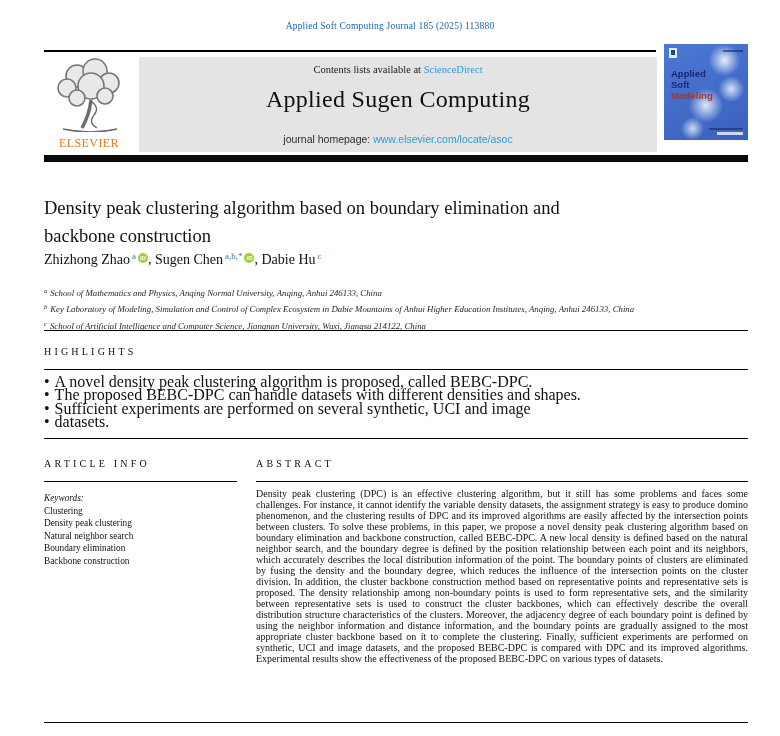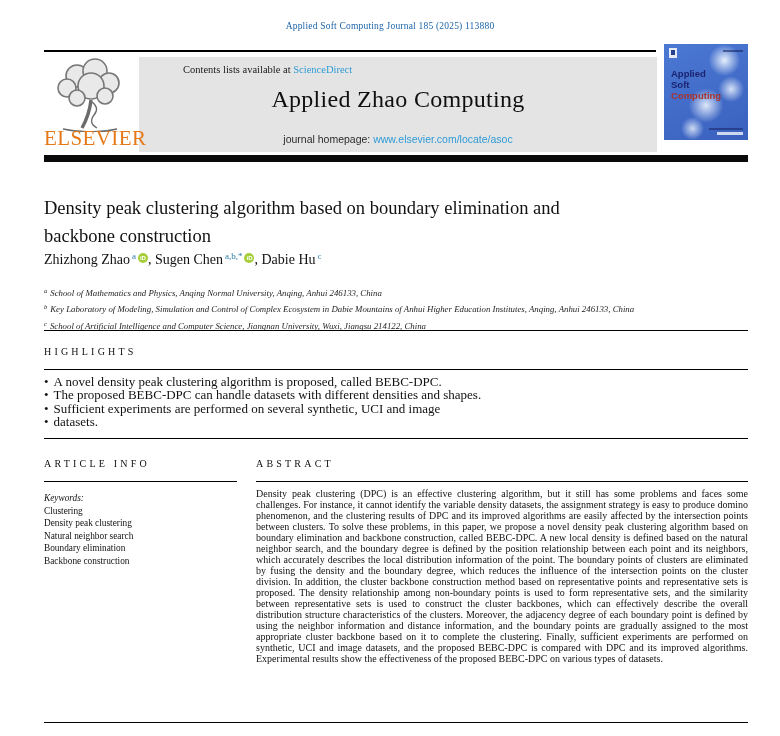--- a/index.html
+++ b/index.html
@@ -7,34 +7,34 @@
         font-family:"Liberation Serif",serif;color:#1a1a1a;overflow:hidden;}
 
   
   .citation{position:absolute;top:21px;left:0;width:780px;text-align:center;
             font-size:9.5px;color:#1c63a8;letter-spacing:.2px;}
 
   .top-rule{position:absolute;left:44px;top:50px;width:612px;height:2px;background:#000;}
 
   
   .gray-box{position:absolute;left:139px;top:57px;width:518px;height:95px;background:#e4e4e4;}
-  .contents-line{position:absolute;top:7px;left:0;width:100%;text-align:left;
-                 font-size:10.5px;color:#1a1a1a;padding-left:44px;}
+  .contents-line{position:absolute;top:7px;left:0;width:100%;text-align:center;
+                 font-size:10.5px;color:#1a1a1a;}
   .sd-link{color:#2e9bd6;cursor:pointer;}
   .journal-title{position:absolute;top:29px;left:0;width:100%;text-align:center;
                  font-size:24px;color:#0f0f0f;letter-spacing:.3px;}
   .homepage-line{position:absolute;bottom:7px;left:0;width:100%;text-align:center;
                  font-family:"Liberation Sans",sans-serif;font-size:10.5px;color:#2b2b2b;}
   .hp-link{color:#2e9bd6;cursor:pointer;}
 
   
   .logo-box{position:absolute;left:44px;top:57px;width:90px;height:95px;background:#fff;}
   .logo-tree{position:absolute;left:3px;top:1px;}
   .elsevier-word{position:absolute;bottom:1px;left:0;width:100%;text-align:center;
-                 font-size:21px;color:#e67817;letter-spacing:.4px;}
+                 font-size:12px;color:#e67817;letter-spacing:.4px;}
 
   
   .cover{position:absolute;left:664px;top:44px;width:84px;height:96px;overflow:hidden;
          background:
            radial-gradient(22px 22px at 72% 17%, rgba(238,245,255,.95), rgba(238,245,255,0) 72%),
            radial-gradient(18px 18px at 80% 47%, rgba(238,245,255,.85), rgba(238,245,255,0) 72%),
            radial-gradient(24px 24px at 50% 64%, rgba(238,245,255,.9), rgba(238,245,255,0) 72%),
            radial-gradient(16px 16px at 34% 88%, rgba(238,245,255,.8), rgba(238,245,255,0) 72%),
            linear-gradient(155deg,#4b79d4 0%,#3a60be 100%);}
   .cover-titles{position:absolute;left:7px;top:24px;font-family:"Liberation Sans",sans-serif;
@@ -61,21 +61,21 @@
   .affiliations{position:absolute;left:44px;top:284px;font-size:8.8px;font-style:italic;
                 line-height:13.4px;color:#1e1e1e;}
   .aff-sup{font-size:6.5px;vertical-align:3px;margin-right:3px;}
 
   
   .rule{position:absolute;left:44px;width:704px;height:1.4px;background:#000;}
 
   
   .hl-heading{position:absolute;left:44px;top:346px;font-size:10px;letter-spacing:3.2px;color:#111;}
   .hl-list{position:absolute;left:44px;top:375px;margin:0;padding:0;list-style:none;
-           font-size:13px;line-height:13.4px;color:#111;}
+           font-size:16px;line-height:13.4px;color:#111;}
   .hl-list li:before{content:"\2022";margin-right:5px;}
 
   
   .ai-heading{position:absolute;left:44px;top:458px;font-size:10px;letter-spacing:3.2px;color:#111;}
   .ab-heading{position:absolute;left:256px;top:458px;font-size:10px;letter-spacing:3.2px;color:#111;}
   .rule-ai{position:absolute;left:44px;top:481px;width:193px;height:1.4px;background:#000;}
   .rule-ab{position:absolute;left:256px;top:481px;width:492px;height:1.4px;background:#000;}
 
   .keywords{position:absolute;left:44px;top:492px;font-size:9.3px;line-height:12.5px;color:#111;}
   .kw-label{font-style:italic;}
@@ -89,21 +89,21 @@
 <div class="page">
 
   <div class="citation">Applied Soft Computing Journal 185 (2025) 113880</div>
 
   <div class="top-rule"></div>
 
   <div class="gray-box">
     <div class="contents-line">
       <span>Contents lists available at </span><span class="sd-link">ScienceDirect</span>
     </div>
-    <div class="journal-title">Applied Zhao Computing</div>
+    <div class="journal-title">Applied Sugen Computing</div>
     <div class="homepage-line">
       <span>journal homepage: </span><span class="hp-link">www.elsevier.com/locate/asoc</span>
     </div>
   </div>
 
   <div class="logo-box">
     <svg class="logo-tree" width="84" height="74" viewBox="0 0 84 74" fill="none">
       <g stroke="#777777" stroke-width="1.6" fill="#e9e9e9">
         <circle cx="30" cy="18" r="11"></circle>
         <circle cx="48" cy="13" r="12"></circle>
@@ -119,21 +119,21 @@
     </svg>
     <div class="elsevier-word">ELSEVIER</div>
   </div>
 
   <div class="cover">
     <div class="cover-mark"></div>
     <div class="cover-topright"></div>
     <div class="cover-titles">
       <div class="cover-l1">Applied</div>
       <div class="cover-l2">Soft</div>
-      <div class="cover-l3">Computing</div>
+      <div class="cover-l3">Modeling</div>
     </div>
     <div class="cover-bottomtext2"></div>
     <div class="cover-bottomtext"></div>
   </div>
 
   <div class="black-bar"></div>
 
   <div class="article-title">Density peak clustering algorithm based on boundary elimination and backbone construction</div>
   <div class="authors" id="authors"><span>Zhizhong Zhao</span><span class="auth-sup">a</span><span class="orcid">iD</span>, <span>Sugen Chen</span><span class="auth-sup">a,b,*</span><span class="orcid">iD</span>, <span>Dabie Hu</span><span class="auth-sup">c</span></div>
   <div class="affiliations" id="affiliations">

